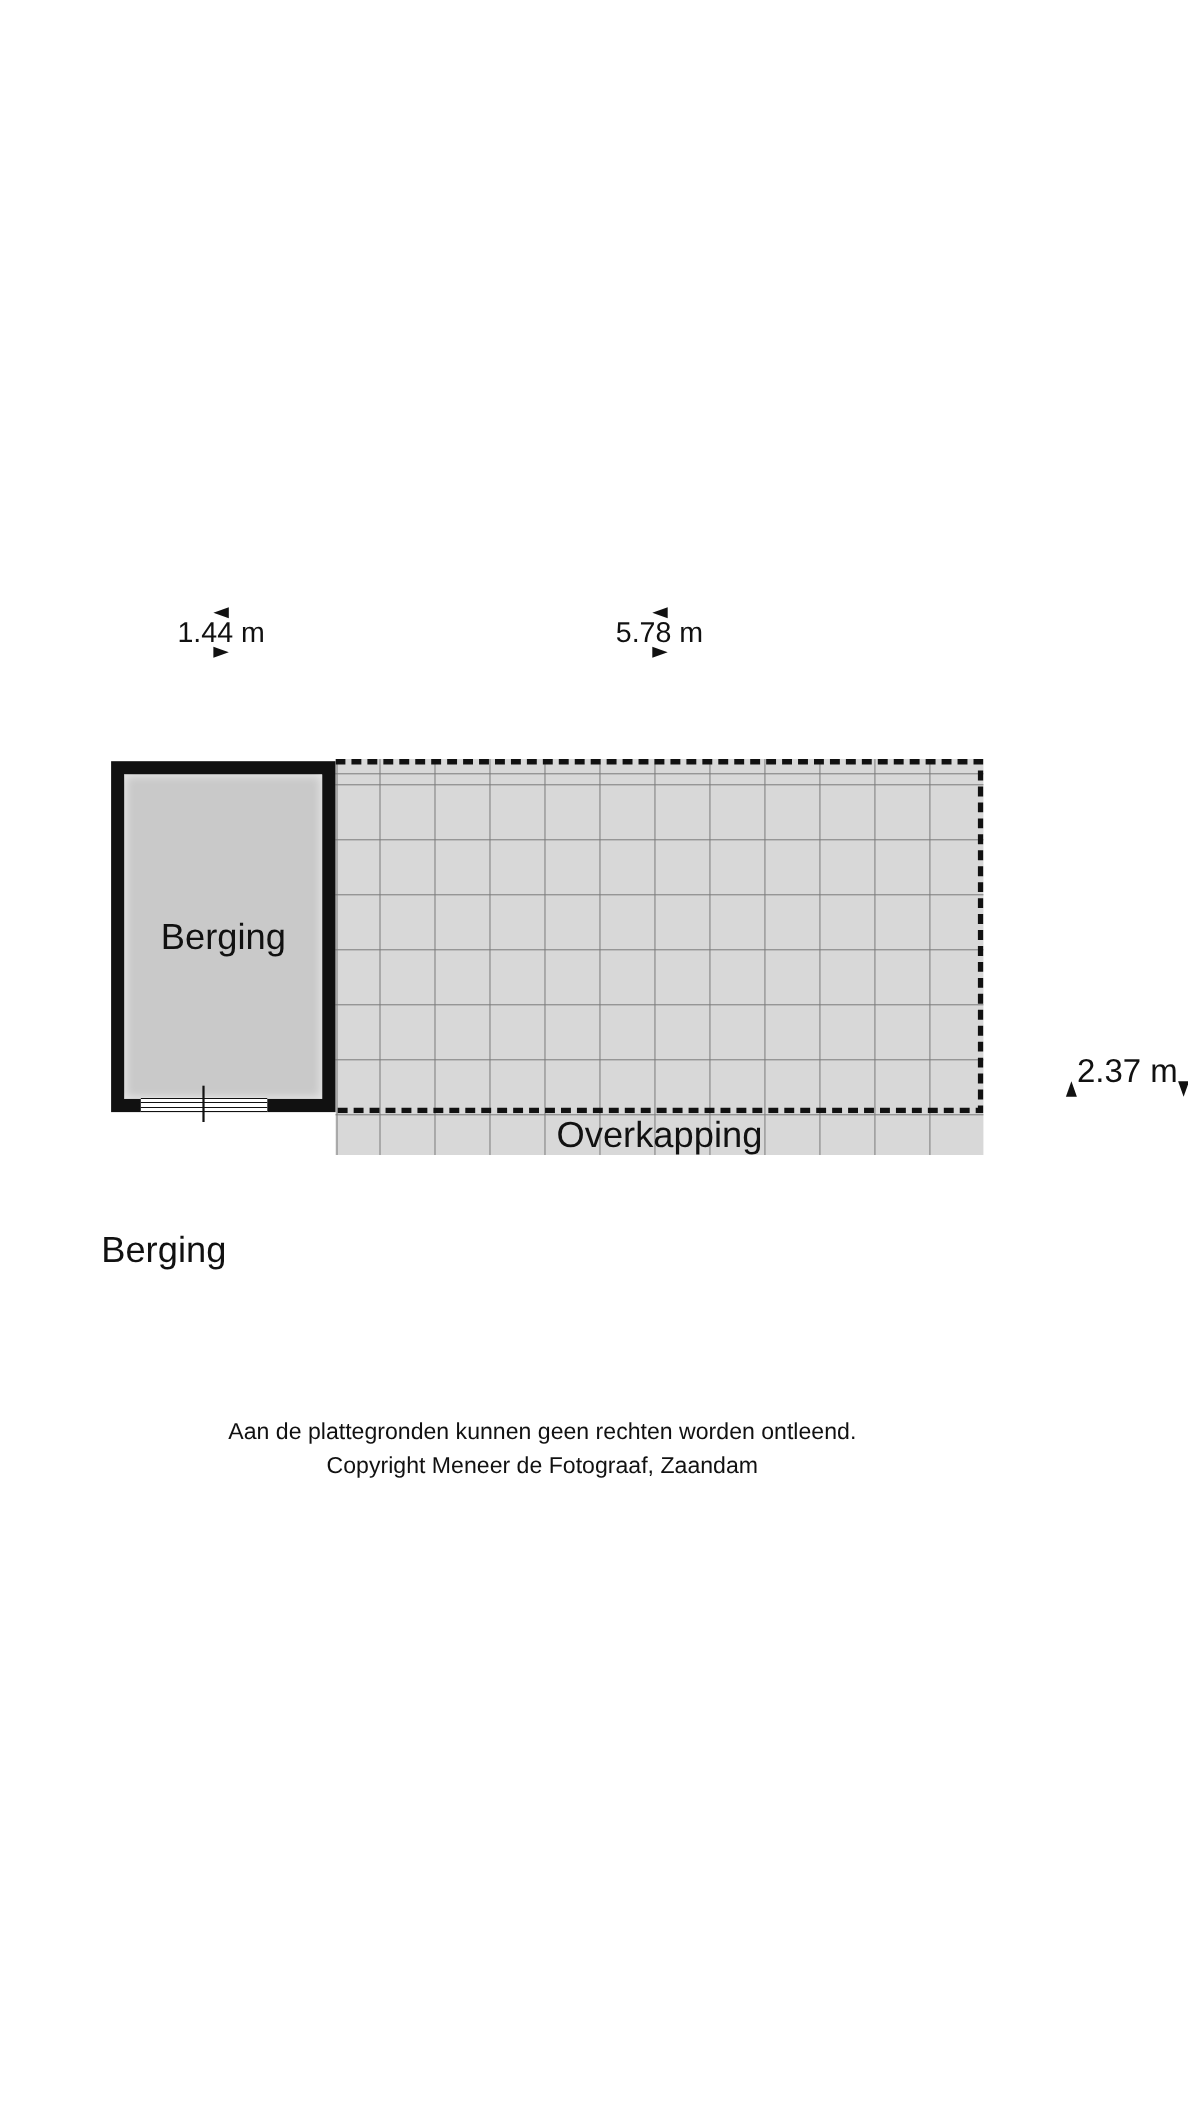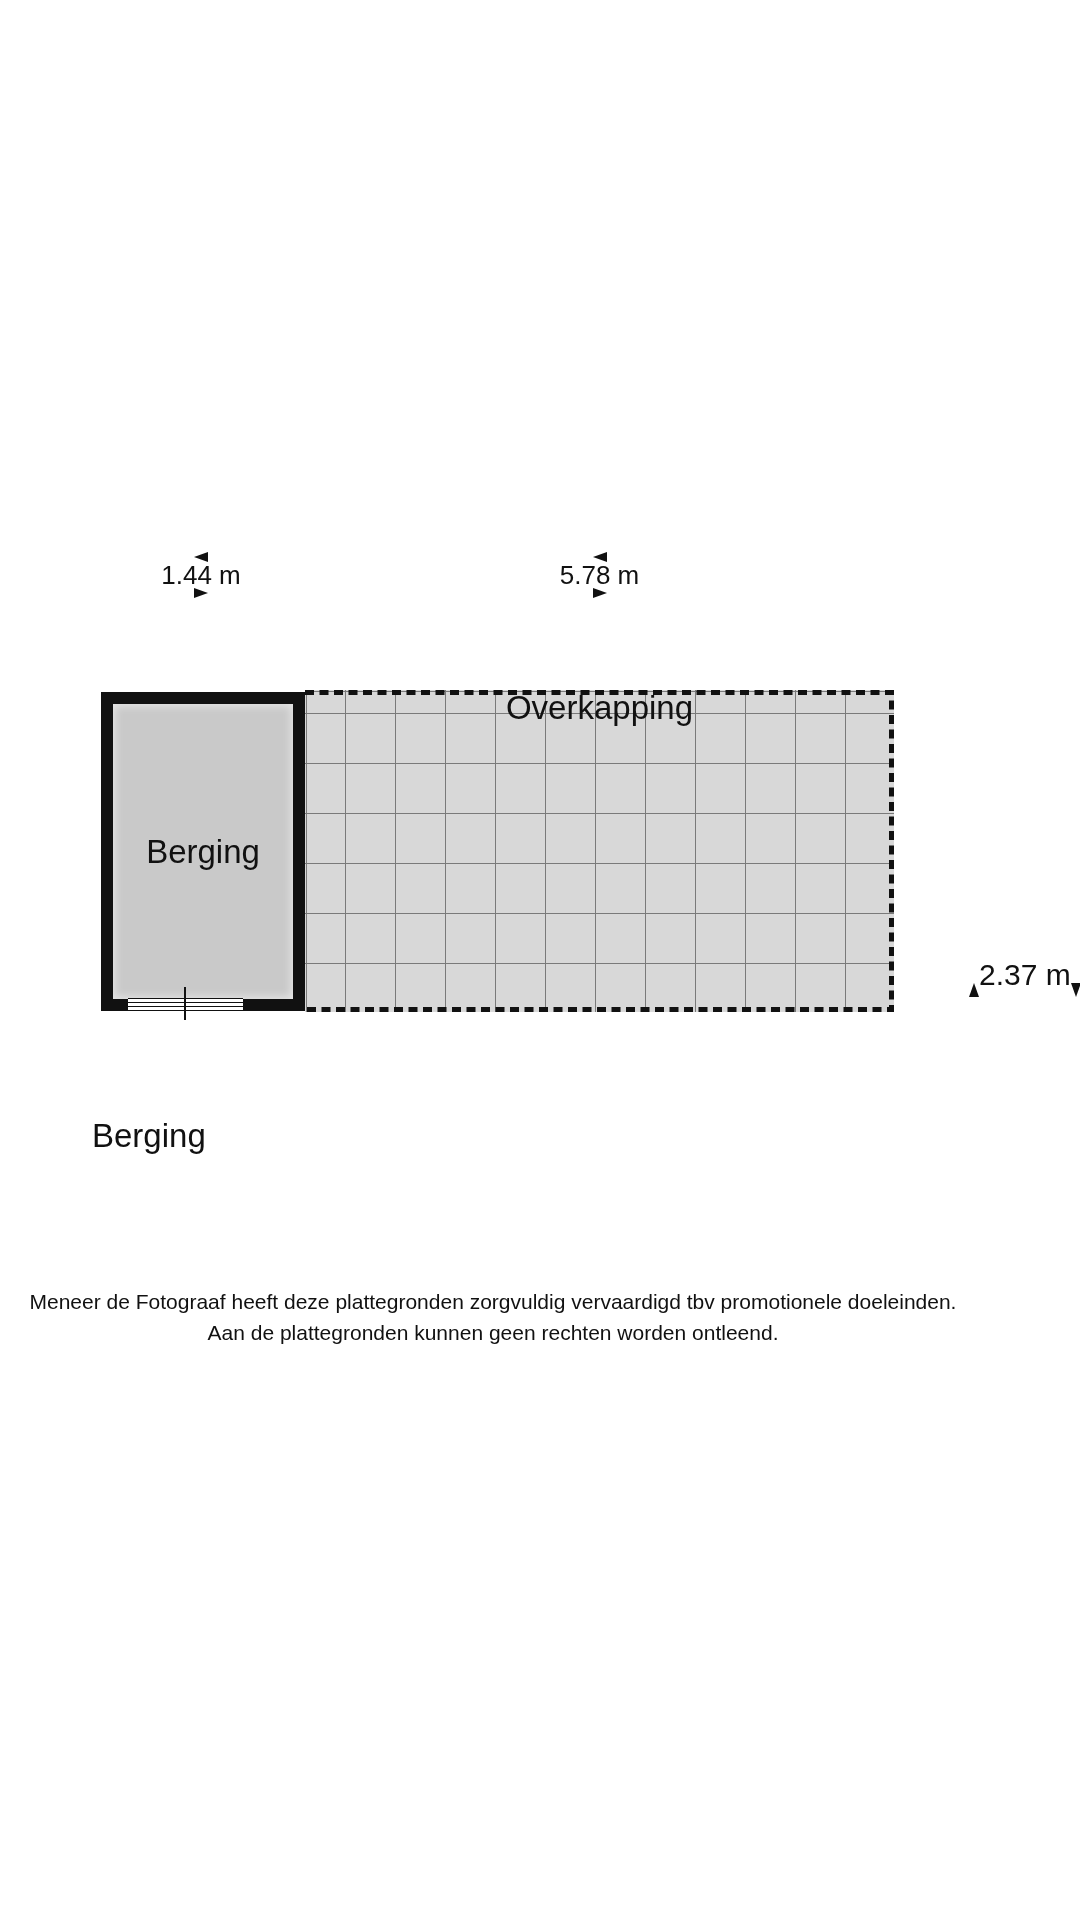--- a/index.html
+++ b/index.html
@@ -17,27 +17,27 @@
   .dlabel{font-size:26px;line-height:26px;white-space:nowrap;margin:0 9px;color:#111;}
   .dlabel-v{font-size:30px;line-height:30px;white-space:nowrap;margin:7px 0;color:#111;}
   .ah{width:0;height:0;flex:0 0 auto;}
   .ah-left{border-top:5px solid transparent;border-bottom:5px solid transparent;border-right:14px solid #111;}
   .ah-right{border-top:5px solid transparent;border-bottom:5px solid transparent;border-left:14px solid #111;}
   .ah-up{border-left:5px solid transparent;border-right:5px solid transparent;border-bottom:14px solid #111;}
   .ah-down{border-left:5px solid transparent;border-right:5px solid transparent;border-top:14px solid #111;}
 
   
   .overkapping{
-    position:absolute;left:305px;top:690px;width:589px;height:322px;
+    position:absolute;left:305px;top:690px;width:589px;height:360px;
     box-sizing:border-box;background-color:#d8d8d8;
     background-image:
       repeating-linear-gradient(to right,#7a7a7a 0 1px,transparent 1px 50px),
       repeating-linear-gradient(to bottom,#7a7a7a 0 1px,transparent 1px 50px);
     background-position:40px 23px;
-    display:flex;align-items:flex-start;justify-content:center;
+    display:flex;align-items:flex-end;justify-content:center;
   }
   .overkapping svg{position:absolute;left:0;top:0;}
 
   
   .berging{position:absolute;left:101px;top:692px;width:204px;height:319px;background:#111;}
   .berging-interior{
     position:absolute;left:12px;top:12px;right:12px;bottom:12px;
     background:#c9c9c9;
     box-shadow:inset 0 0 8px 2px rgba(255,255,255,0.55);
     display:flex;align-items:center;justify-content:center;
@@ -98,17 +98,17 @@
       <span class="room-label">Berging</span>
     </div>
   </div>
 
   <div class="door"></div>
   <div class="door-marker"></div>
 
   <div class="plan-title">Berging</div>
 
   <div class="disclaimer">
-    <div>Meneer de Fotograaf heeft deze plattegronden zorgvuldig vervaardigd tbv promotionele doeleinden.</div>
     <div>Aan de plattegronden kunnen geen rechten worden ontleend.</div>
+    <div>Copyright Meneer de Fotograaf, Zaandam</div>
   </div>
 
 </div>
 
 </body></html>

